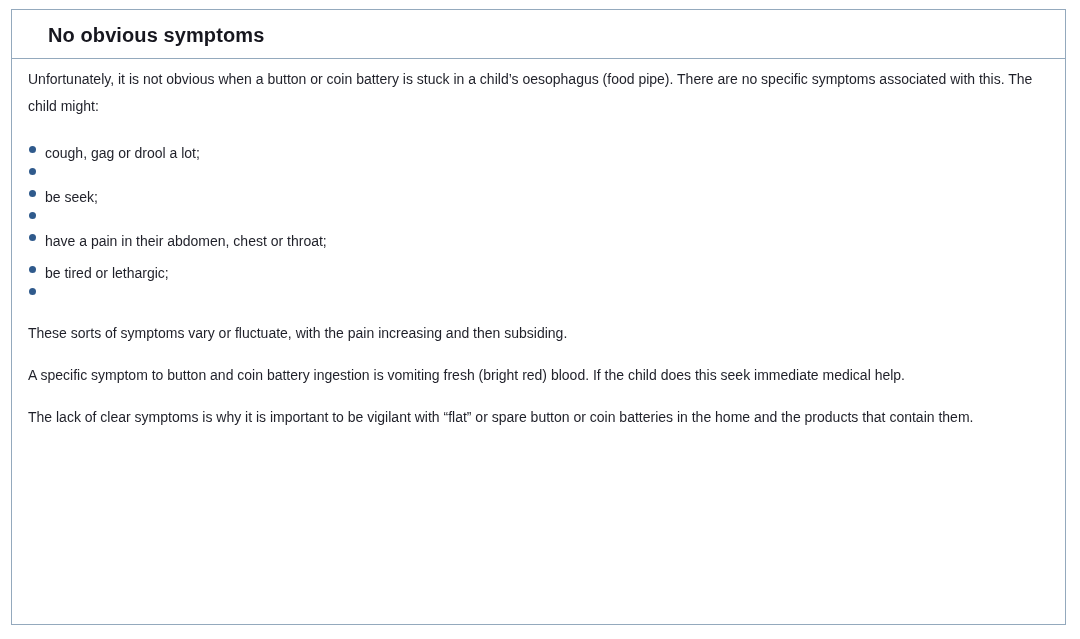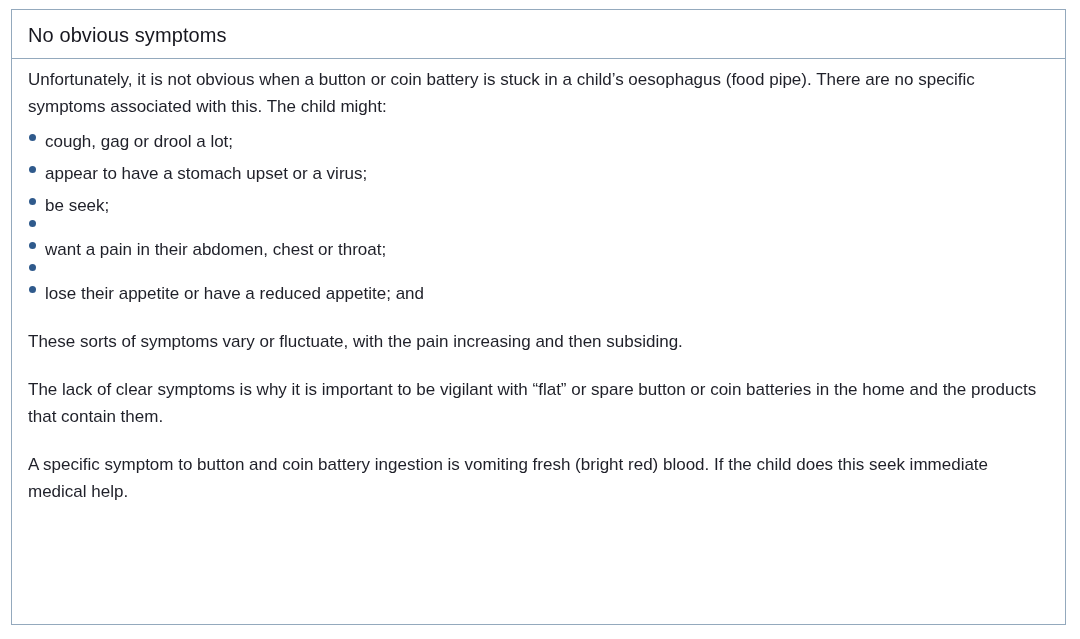--- a/index.html
+++ b/index.html
@@ -20,36 +20,37 @@
     width: 1055px; height: 616px;
     border: 1.5px solid #94a9bd;
     background: #ffffff;
   }
   .panel-header {
     padding: 13px 16px 11px 16px;
     border-bottom: 1.5px solid #94a9bd;
   }
   .panel-title {
     font-size: 20px;
-    font-weight: normal;
+    font-weight: bold;
     line-height: 24px;
     color: #17171f;
     letter-spacing: 0.1px;
+    margin-left: 20px;
   }
   .panel-body {
     padding: 7px 16px 0 16px;
-    font-size: 17px;
+    font-size: 14px;
     line-height: 27px;
   }
   .panel-body p { margin: 0; }
   .panel-body p + p,
-  .panel-body ul + p { margin-top: 21px; }
+  .panel-body ul + p { margin-top: 15px; }
   .symptom-list {
     list-style: none;
-    margin: 8px 0 21px 0;
+    margin: 20px 0 21px 0;
   }
   .symptom-item {
     display: flex;
     align-items: baseline;
     line-height: 27px;
     margin-bottom: 5px;
   }
   .dot {
     flex: 0 0 auto;
     width: 7px; height: 7px;
@@ -72,40 +73,39 @@
     <div class="panel-body">
       <p>Unfortunately, it is not obvious when a button or coin battery is stuck in a child’s oesophagus (food pipe). There are no specific symptoms associated with this. The child might:</p>
 
       <ul class="symptom-list">
         <li class="symptom-item">
           <span class="dot"></span>
           <span>cough, gag or drool a lot;</span>
         </li>
         <li class="symptom-item">
           <span class="dot"></span>
-          <span>appear to have a stomach upset or a virus;</span>
         </li>
         <li class="symptom-item">
           <span class="dot"></span>
           <span>be seek;</span>
         </li>
         <li class="symptom-item">
           <span class="dot"></span>
         </li>
         <li class="symptom-item">
           <span class="dot"></span>
-          <span>want a pain in their abdomen, chest or throat;</span>
+          <span>have a pain in their abdomen, chest or throat;</span>
+        </li>
+        <li class="symptom-item">
+          <span class="dot"></span>
+          <span>be tired or lethargic;</span>
         </li>
         <li class="symptom-item">
           <span class="dot"></span>
         </li>
-        <li class="symptom-item">
-          <span class="dot"></span>
-          <span>lose their appetite or have a reduced appetite; and</span>
-        </li>
       </ul>
 
       <p>These sorts of symptoms vary or fluctuate, with the pain increasing and then subsiding.</p>
+      <p>A specific symptom to button and coin battery ingestion is vomiting fresh (bright red) blood. If the child does this seek immediate medical help.</p>
       <p>The lack of clear symptoms is why it is important to be vigilant with “flat” or spare button or coin batteries in the home and the products that contain them.</p>
-      <p>A specific symptom to button and coin battery ingestion is vomiting fresh (bright red) blood. If the child does this seek immediate medical help.</p>
     </div>
   </section>
 </div>
 
 </body></html>

